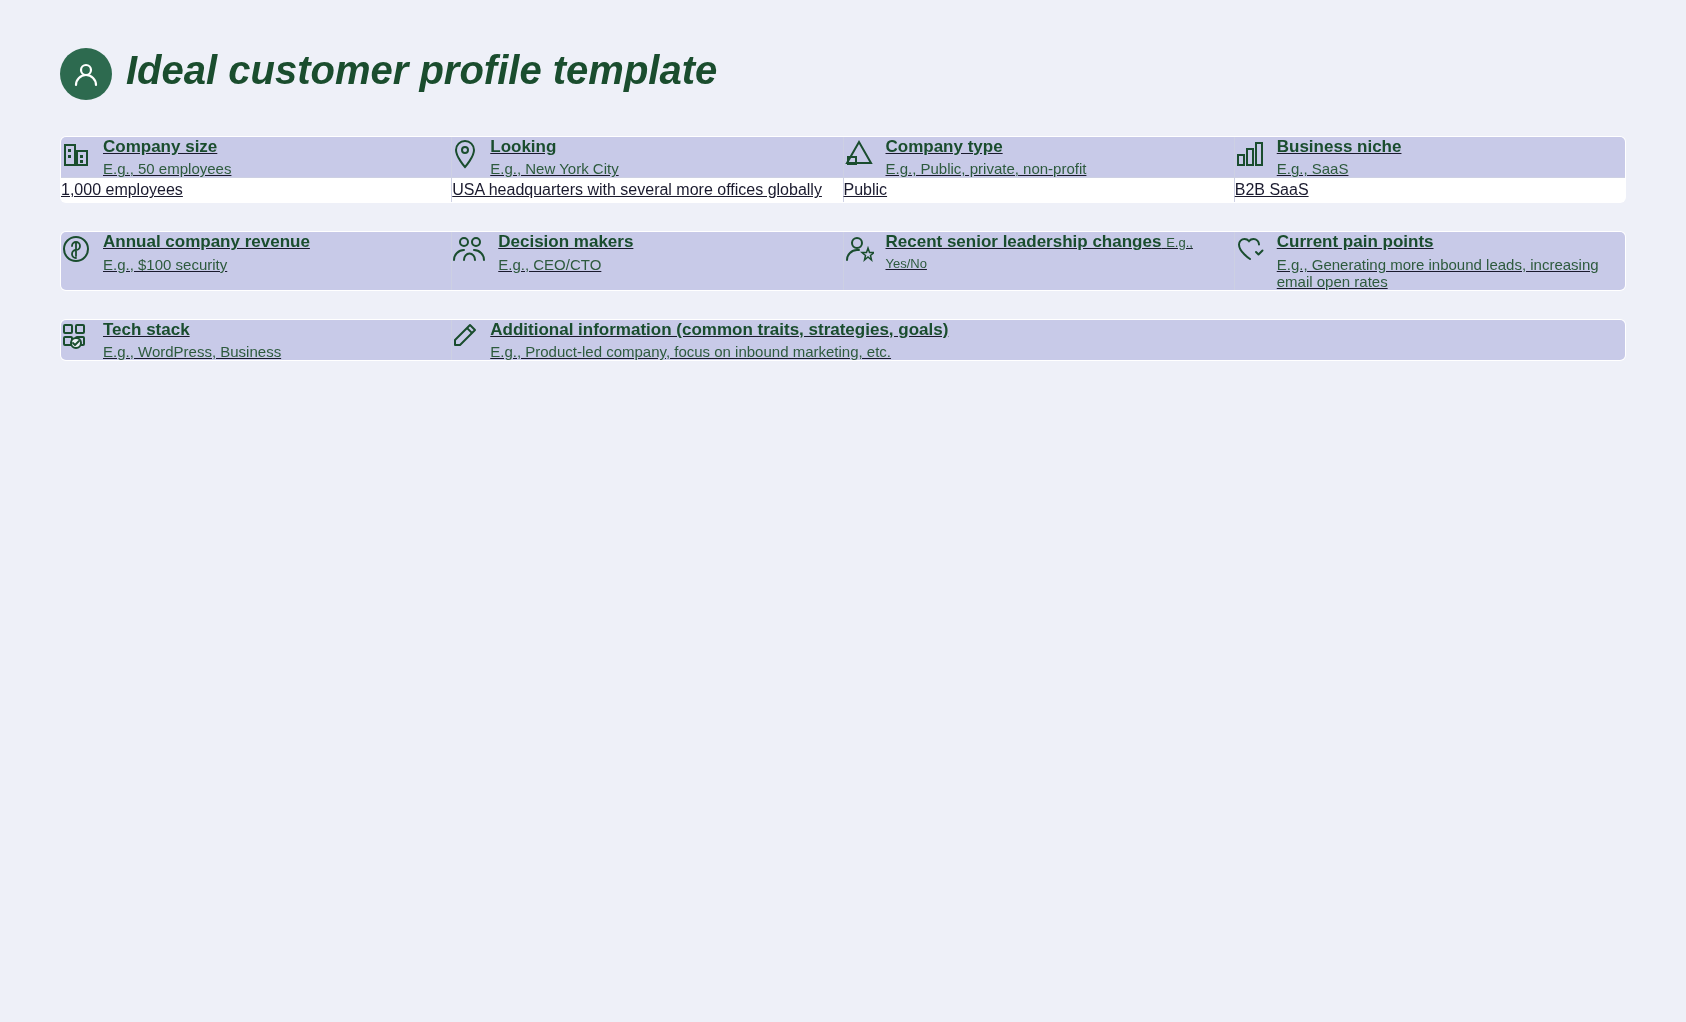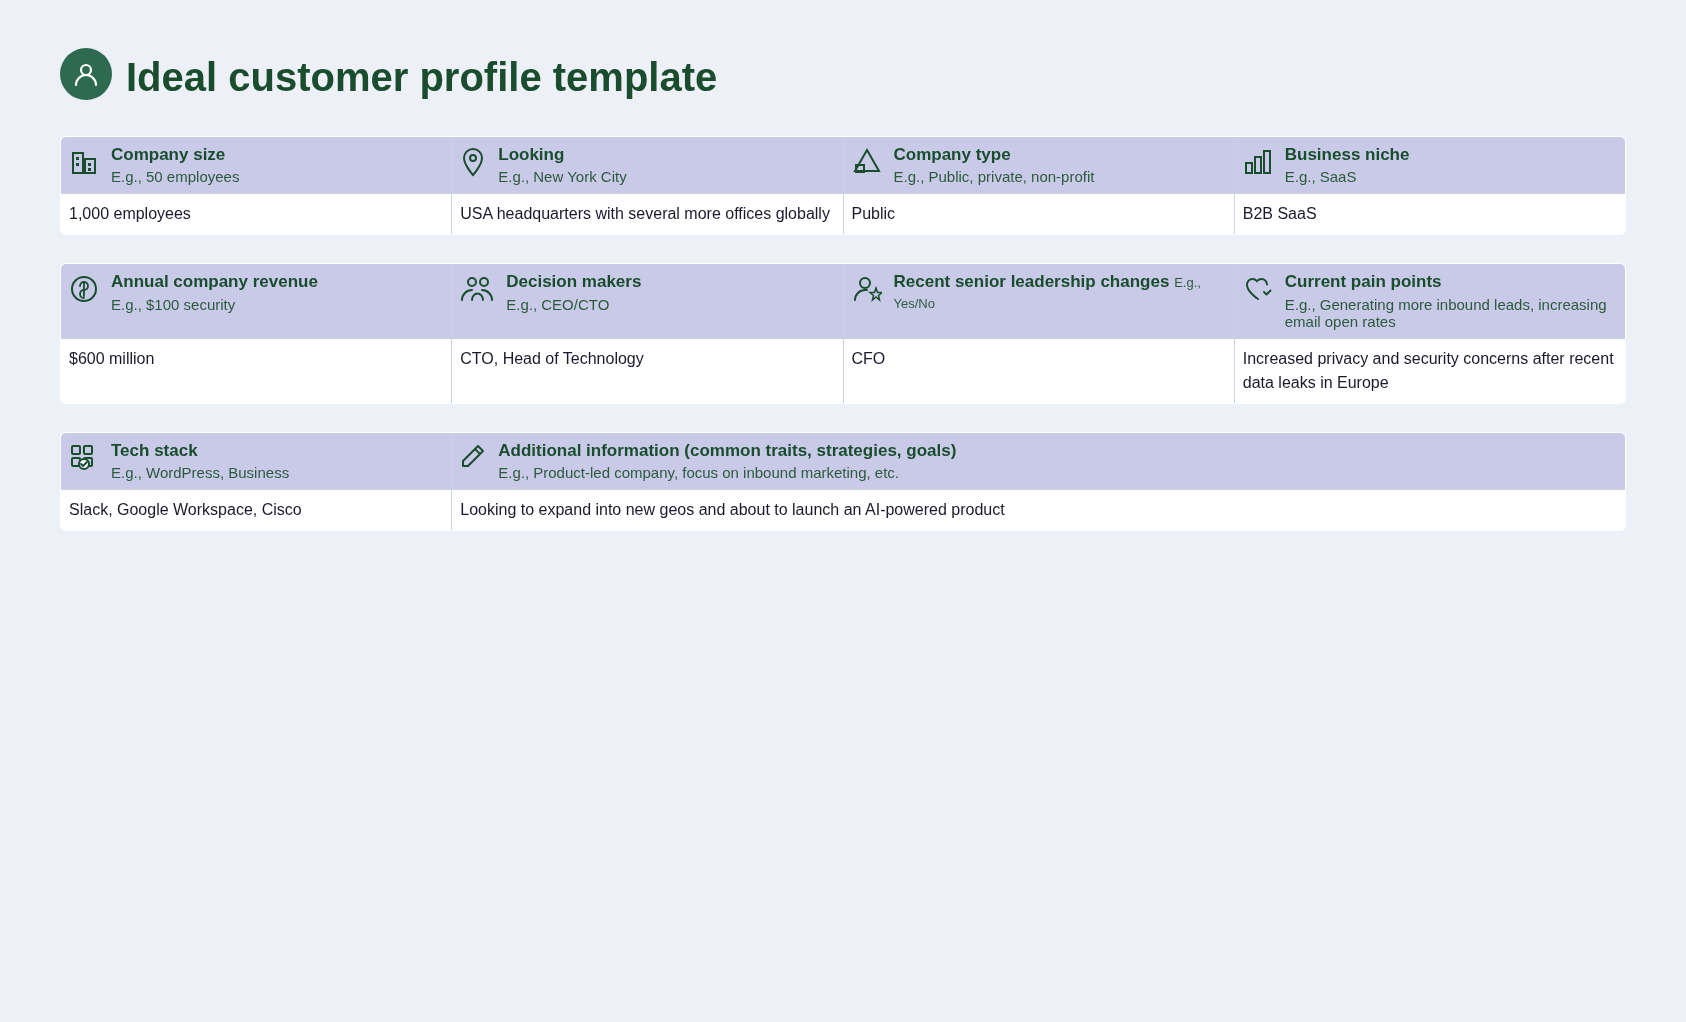--- a/index.html
+++ b/index.html
@@ -7,23 +7,24 @@
       background: #eef0f8;
       font-family: 'Segoe UI', Arial, sans-serif;
       color: #1a1a2e;
       padding: 48px 60px;
       min-height: 1022px;
       width: 1686px;
     }
 
     .page-header {
       display: flex;
-      align-items: flex-end;
+      align-items: flex-start;
       gap: 14px;
       margin-bottom: 36px;
+      font-style: italic;
     }
 
     .page-title {
       font-size: 40px;
       font-weight: 800;
       color: #1a4d2e;
     }
 
     .header-icon {
       width: 52px;
@@ -41,22 +42,23 @@
       border-collapse: collapse;
       margin-bottom: 28px;
       background: #fff;
       border: 1.5px solid #cdd0e3;
       border-radius: 6px;
       overflow: hidden;
     }
 
     .section-table tr td {
       border: 1.5px solid #cdd0e3;
-      padding: 8px;
+      padding: 0;
       vertical-align: top;
+      text-decoration: underline;
     }
 
     .header-cell {
       background: #c8cae8;
       padding: 18px 22px;
       vertical-align: middle;
     }
 
     .header-cell-content {
       display: flex;
@@ -250,26 +252,20 @@
               <path d="M21 18l2.5 2.5 4-4" stroke="#1a4d2e" stroke-width="2" stroke-linecap="round" stroke-linejoin="round"></path>
             </svg>
           </div>
           <div class="header-cell-text">
             <div class="cell-title">Current pain points</div>
             <div class="cell-subtitle">E.g., Generating more inbound leads, increasing email open rates</div>
           </div>
         </div>
       </td>
     </tr>
-    <tr>
-      <td class="data-cell col-1">$600 million</td>
-      <td class="data-cell col-2">CTO, Head of Technology</td>
-      <td class="data-cell col-3">CFO</td>
-      <td class="data-cell col-4">Increased privacy and security concerns after recent data leaks in Europe</td>
-    </tr>
   </tbody>
 </table>
 
 <table class="section-table">
   <tbody>
     <tr>
 
       <td class="header-cell col-half1">
         <div class="header-cell-content">
           <div class="header-cell-icon">
@@ -297,18 +293,14 @@
               <path d="M15 6l5 5" stroke="#1a4d2e" stroke-width="1.8"></path>
             </svg>
           </div>
           <div class="header-cell-text">
             <div class="cell-title">Additional information (common traits, strategies, goals)</div>
             <div class="cell-subtitle">E.g., Product-led company, focus on inbound marketing, etc.</div>
           </div>
         </div>
       </td>
     </tr>
-    <tr>
-      <td class="data-cell col-half1">Slack, Google Workspace, Cisco</td>
-      <td class="data-cell col-half2">Looking to expand into new geos and about to launch an AI-powered product</td>
-    </tr>
   </tbody>
 </table>
 
 </body></html>

